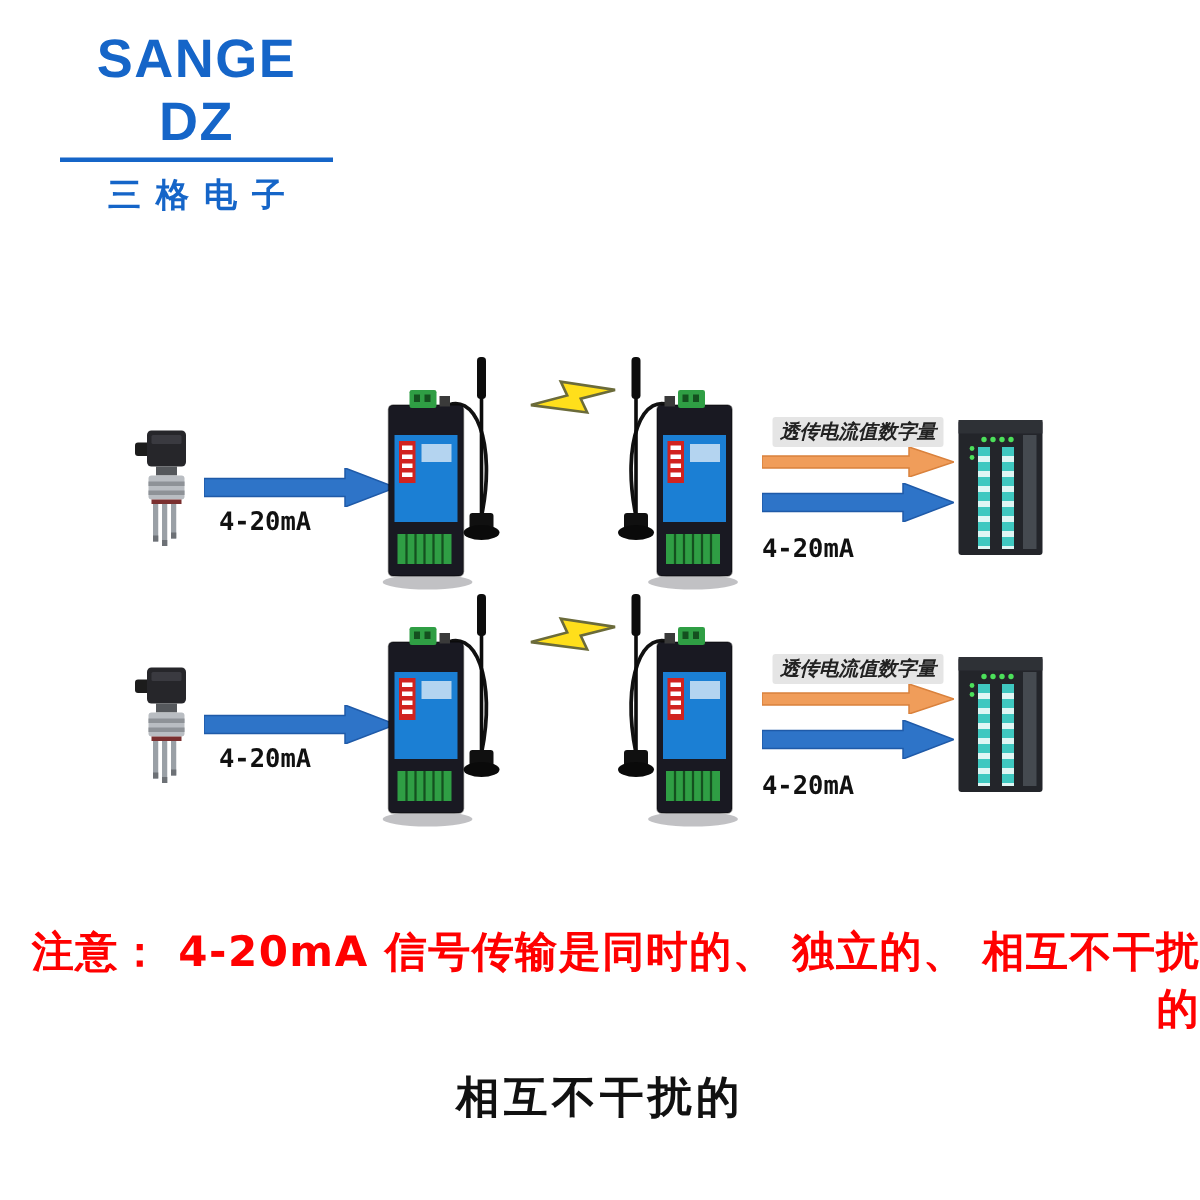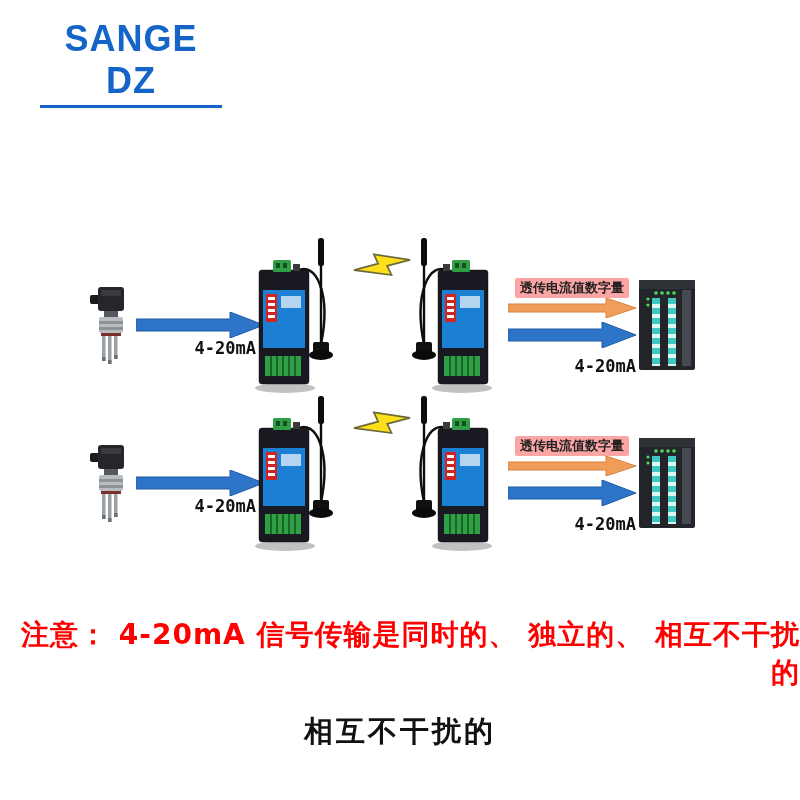--- a/index.html
+++ b/index.html
@@ -23,34 +23,35 @@
   }
 
   
   .row{position:absolute;left:0;width:800px;height:168px;}
   .row1{top:238px;}
   .row2{top:396px;}
 
   .sensor{position:absolute;left:90px;top:47px;}
   .arrow-in{position:absolute;left:136px;top:74px;}
   .sig-label{
-    position:absolute;text-align:right;
+    position:absolute;text-align:left;
     font-family:"DejaVu Sans Mono","Liberation Mono",monospace;
     font-weight:bold;font-size:17px;color:#111;
   }
   .in-label{left:146px;top:100px;width:110px;}
   .out-label{left:508px;top:118px;width:128px;}
   .dtu-tx{position:absolute;left:255px;top:0;}
   .bolt{position:absolute;left:352px;top:6px;}
   .dtu-rx{position:absolute;left:412px;top:0;}
   .link-label-wrap{position:absolute;left:496px;top:40px;width:152px;text-align:center;}
   .link-label{
     display:inline-block;font-size:13px;font-weight:bold;color:#222;
-    background:#fca5a5;padding:1px 5px;border-radius:2px;
+    background:#e5e5e5;padding:1px 5px;border-radius:2px;
     font-family:"DejaVu Sans","Liberation Sans",sans-serif;
+    font-style:italic;
   }
   .arrow-link{position:absolute;left:508px;top:60px;}
   .arrow-out{position:absolute;left:508px;top:84px;}
   .plc{position:absolute;left:638px;top:40px;}
 
   
   .note{
     position:absolute;top:616px;left:0;width:800px;text-align:right;
     color:#ff0000;font-size:28px;font-weight:bold;letter-spacing:1px;
     font-family:"DejaVu Sans","Liberation Sans",sans-serif;
@@ -66,20 +67,21 @@
     font-family:"DejaVu Sans Mono","Liberation Mono",monospace;
   }
 </style>
 </head>
 <body>
 
 <div class="canvas">
 
   <header class="logo">
     <div class="logo-title">SANGE DZ</div>
+    <div class="logo-subtitle">三格电子</div>
   </header>
 
   <section class="row row1">
 
     <svg class="sensor" width="50" height="82" viewBox="0 0 50 82">
       <rect x="0" y="10" width="10" height="9" rx="2" fill="#1c1c1c"></rect>
       <rect x="8" y="2" width="26" height="24" rx="3" fill="#26262a"></rect>
       <rect x="11" y="5" width="20" height="6" rx="1" fill="#3a3a40"></rect>
       <rect x="14" y="26" width="14" height="6" fill="#55585c"></rect>
       <rect x="9" y="32" width="24" height="16" rx="2" fill="#b9bdc2"></rect>

